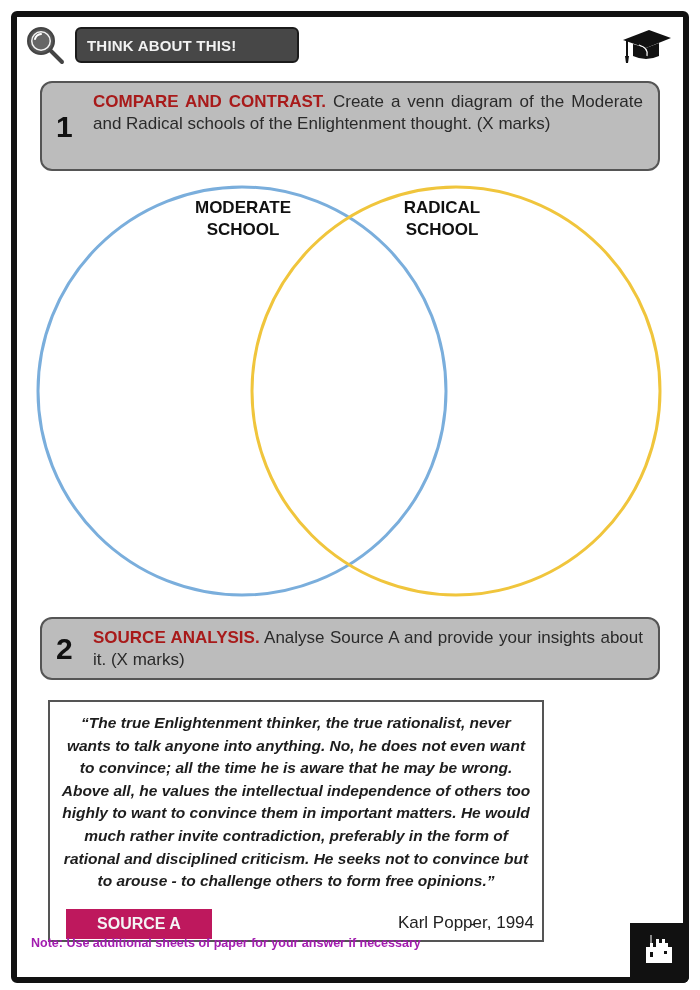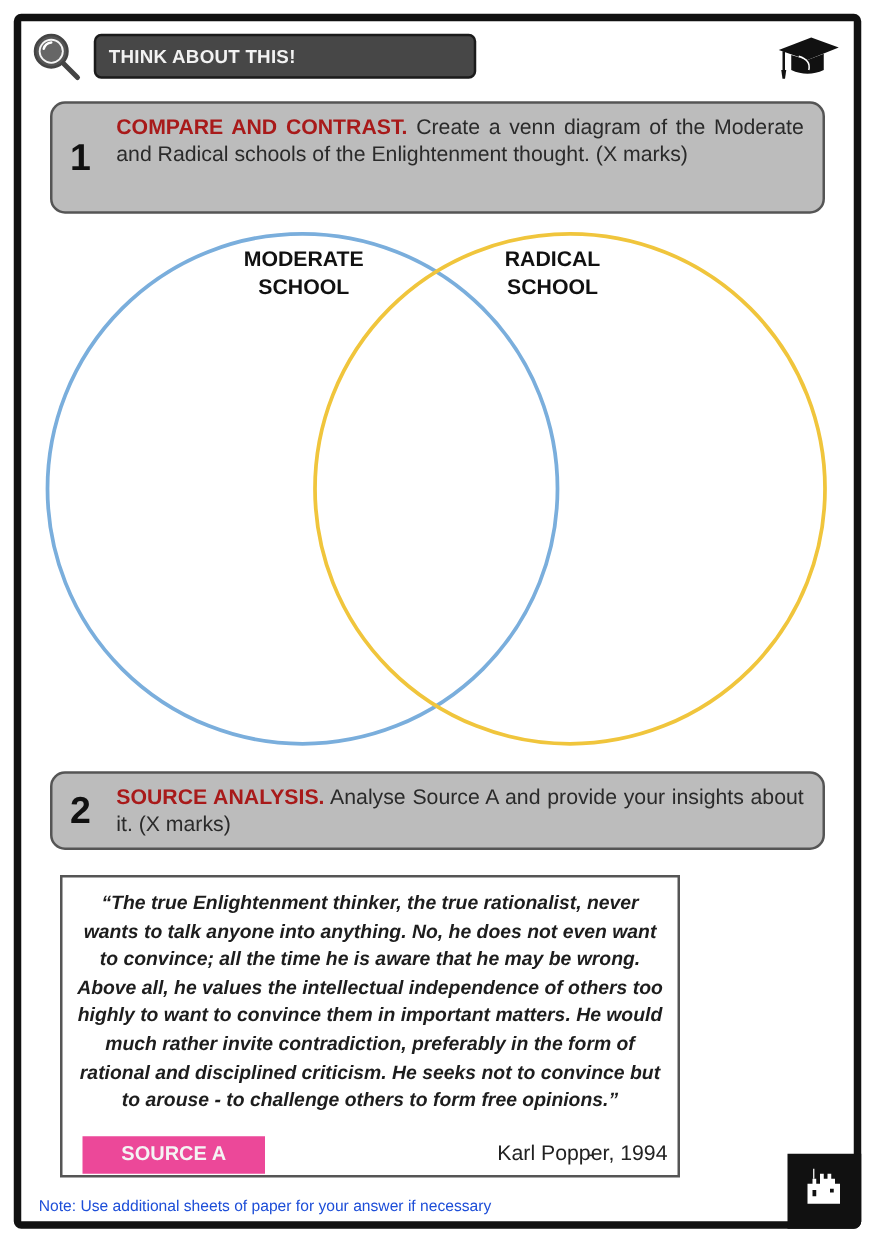--- a/index.html
+++ b/index.html
@@ -7,21 +7,21 @@
     body { position: relative; font-family: "Liberation Sans", sans-serif; color: #222; }
 
     .page-frame {
       position: absolute; left: 11px; top: 11px; width: 678px; height: 972px;
       border: 6px solid #111; border-radius: 6px; background: #fff;
     }
 
     .magnifier { position: absolute; left: 24px; top: 24px; width: 42px; height: 42px; }
 
     .think-badge {
-      position: absolute; left: 75px; top: 27px; width: 306px; height: 36px;
+      position: absolute; left: 75px; top: 27px; width: 224px; height: 36px;
       background: #474747; border: 2px solid #1b1b1b; border-radius: 6px;
       color: #f2f2f2; font-weight: bold; font-size: 15px;
       display: flex; align-items: center; padding-left: 10px; letter-spacing: 0.2px;
     }
 
     .ages-label {
       position: absolute; left: 376px; top: 37px;
       color: #a11b1b; font-weight: bold; font-size: 15px; letter-spacing: 0.1px; margin-top: 48px;
     }
 
@@ -62,28 +62,28 @@
       position: absolute; left: 48px; top: 700px; width: 496px; height: 242px;
       border: 2px solid #555; background: #fff;
     }
     .source-quote {
       position: absolute; left: 10px; right: 10px; top: 10px;
       font-style: italic; font-weight: bold; font-size: 15.5px; line-height: 22.6px;
       text-align: center; color: #1d1d1d;
     }
     .source-badge {
       position: absolute; left: 16px; top: 207px; width: 146px; height: 30px;
-      background: #ec4899; color: #f4f4f4; font-weight: bold; font-size: 16px;
+      background: #be185d; color: #f4f4f4; font-weight: bold; font-size: 16px;
       display: flex; align-items: center; justify-content: center;
     }
     .source-dash { position: absolute; left: 420px; top: 212px; font-size: 17px; color: #222; }
     .source-attribution { position: absolute; right: 8px; top: 211px; font-size: 17px; color: #222; }
 
     .footnote {
-      position: absolute; left: 31px; top: 958px; font-size: 12.5px; color: #1d4ed8;
+      position: absolute; left: 31px; top: 936px; font-size: 12.5px; color: #a21caf; font-weight: bold;
     }
 
     .corner-block {
       position: absolute; left: 630px; top: 923px; width: 59px; height: 60px;
       background: #111; border-bottom-right-radius: 6px;
     }
     .castle { position: absolute; left: 12px; top: 10px; width: 34px; height: 34px; }
   </style>
 </head>
 <body>

